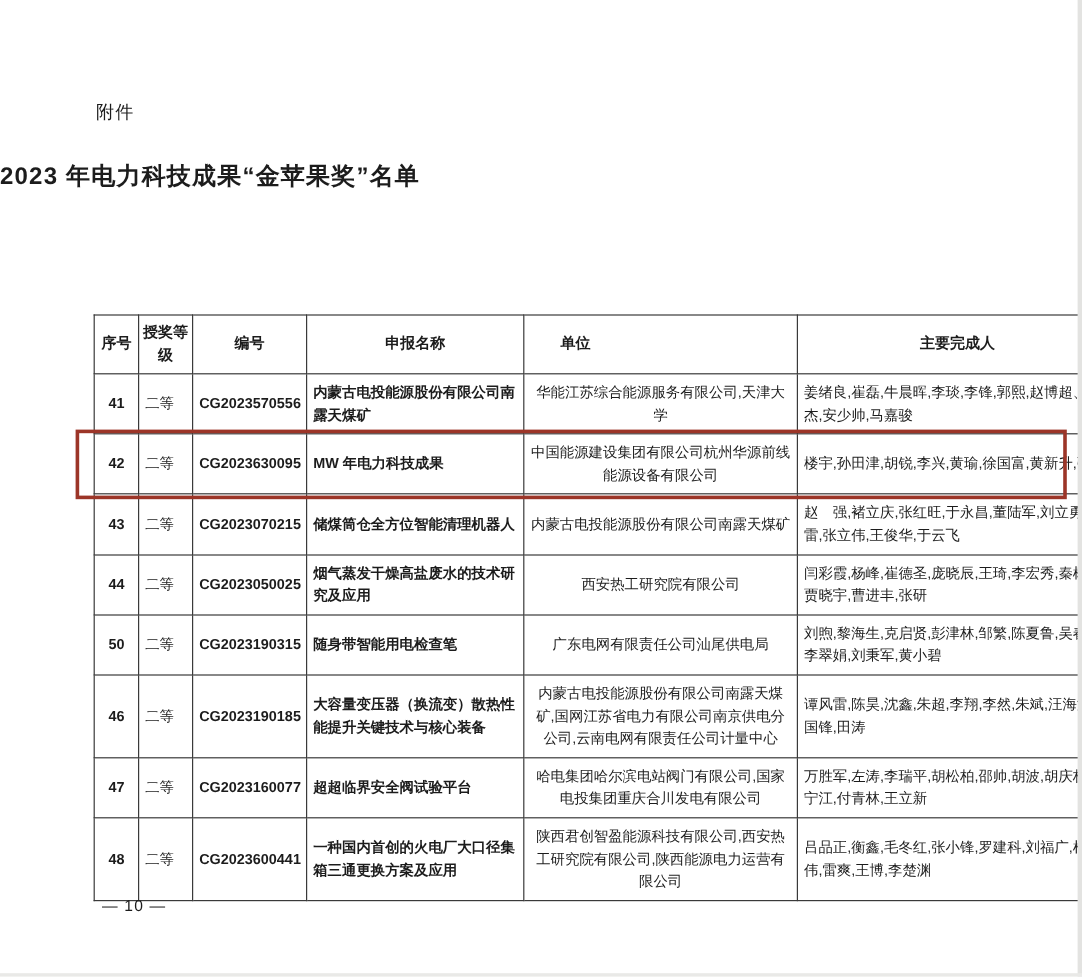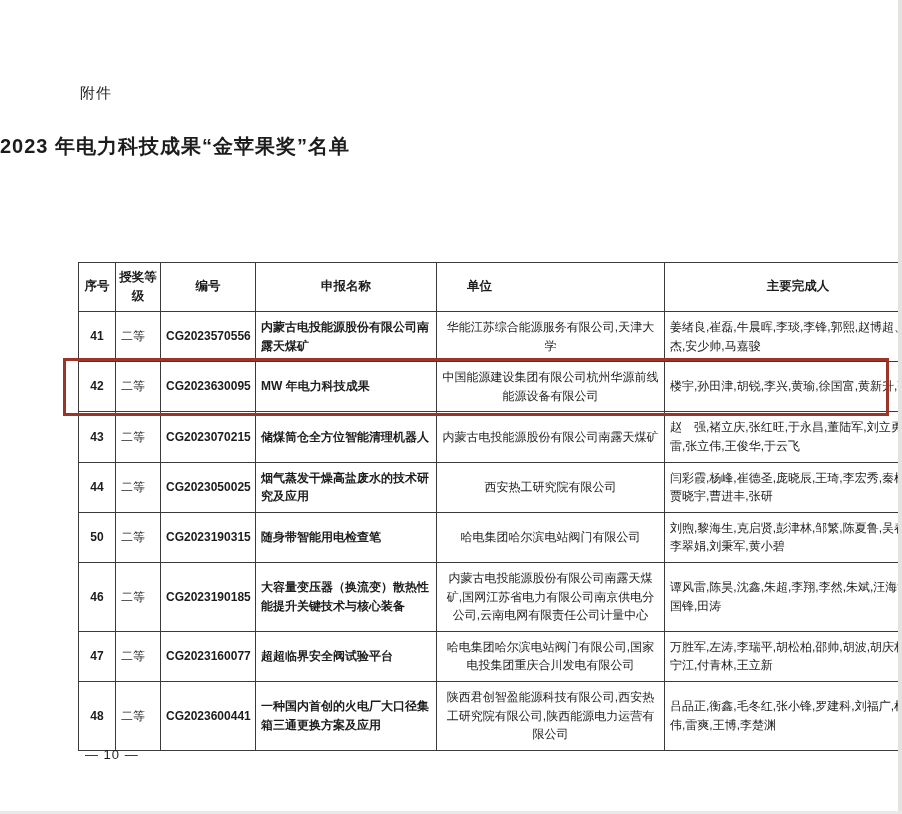--- a/index.html
+++ b/index.html
@@ -145,21 +145,21 @@
         <td class="col-code">CG2023050025</td>
         <td class="col-title">烟气蒸发干燥高盐废水的技术研究及应用</td>
         <td class="col-org">西安热工研究院有限公司</td>
         <td class="col-people">闫彩霞,杨峰,崔德圣,庞晓辰,王琦,李宏秀,秦树篱,贾晓宇,曹进丰,张研</td>
       </tr>
       <tr>
         <td class="col-no">50</td>
         <td class="col-level">二等</td>
         <td class="col-code">CG2023190315</td>
         <td class="col-title">随身带智能用电检查笔</td>
-        <td class="col-org">哈电集团哈尔滨电站阀门有限公司</td>
+        <td class="col-org">广东电网有限责任公司汕尾供电局</td>
         <td class="col-people">刘煦,黎海生,克启贤,彭津林,邹繁,陈夏鲁,吴春涛,李翠娟,刘秉军,黄小碧</td>
       </tr>
       <tr>
         <td class="col-no">46</td>
         <td class="col-level">二等</td>
         <td class="col-code">CG2023190185</td>
         <td class="col-title">大容量变压器（换流变）散热性能提升关键技术与核心装备</td>
         <td class="col-org">内蒙古电投能源股份有限公司南露天煤矿,国网江苏省电力有限公司南京供电分公司,云南电网有限责任公司计量中心</td>
         <td class="col-people">谭风雷,陈昊,沈鑫,朱超,李翔,李然,朱斌,汪海洋,李国锋,田涛</td>
       </tr>

